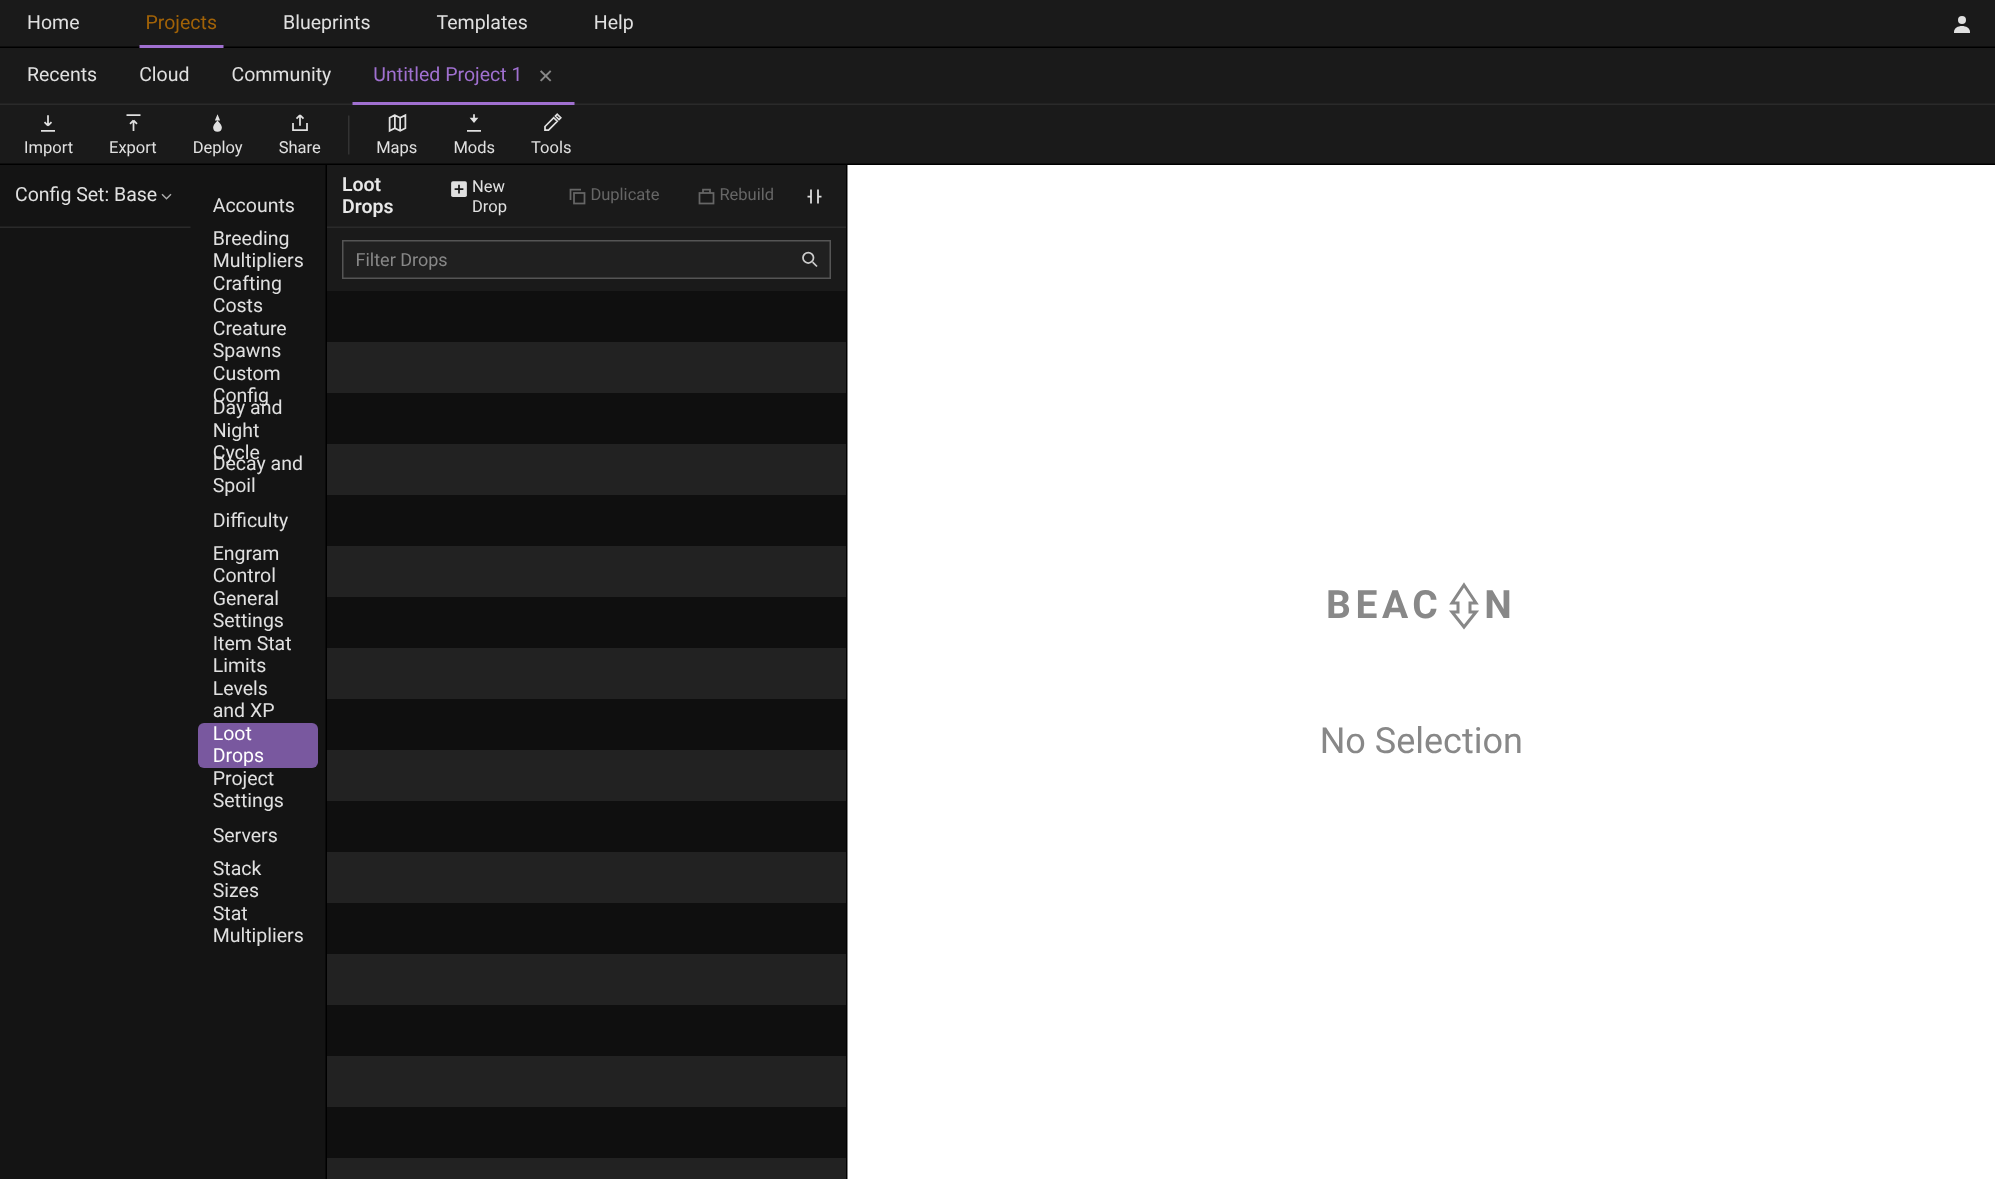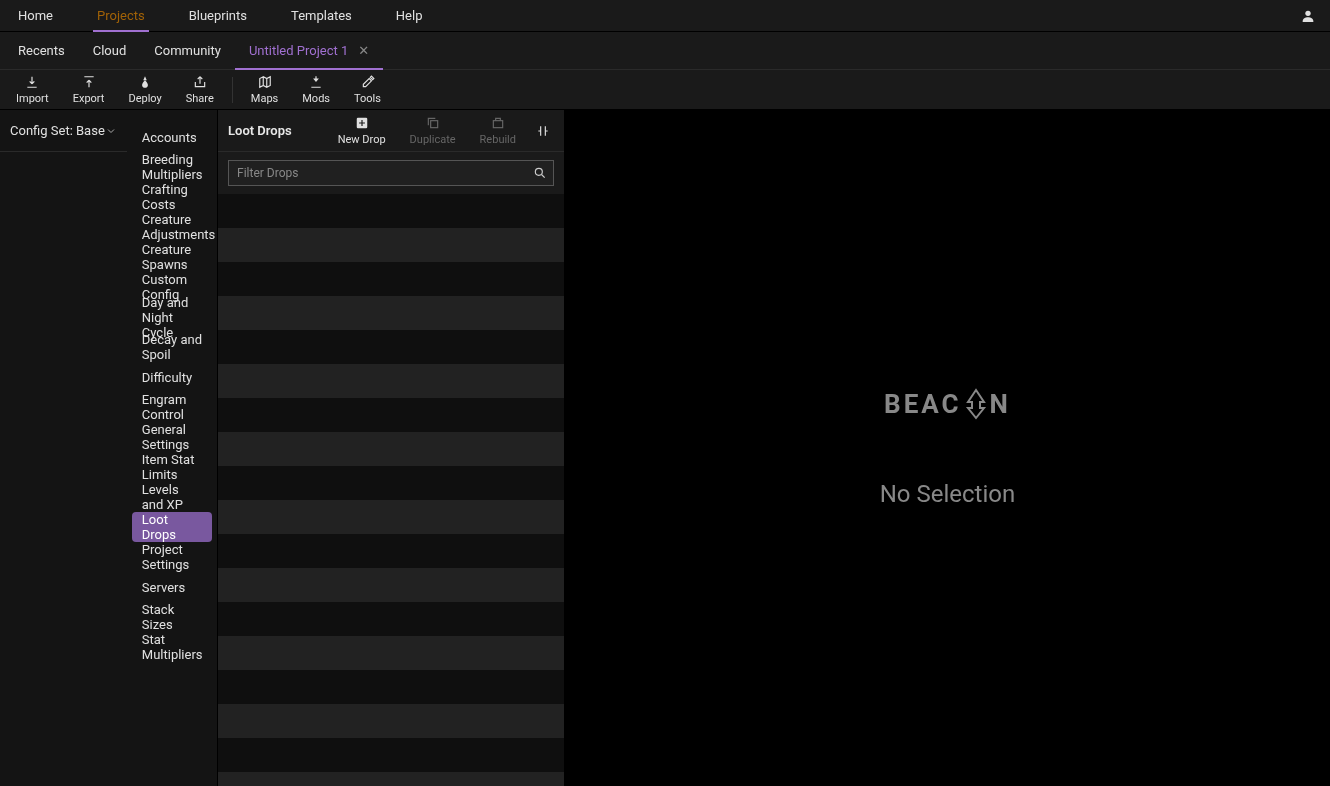--- a/index.html
+++ b/index.html
@@ -190,22 +190,22 @@
   border-bottom: 1px solid #2a2a2a;
   gap: 8px;
 }
 .middle-header .title {
   font-weight: 600;
   color: #e8e8e8;
   margin-right: auto;
 }
 .middle-header .mini-btn {
   display: flex;
-  flex-direction: column;
-  align-items: center;
+  flex-direction: row;
+  align-items: flex-start;
   cursor: pointer;
   padding: 0 8px;
   gap: 2px;
 }
 .middle-header .mini-btn.disabled {
   color: #666;
   cursor: default;
 }
 .middle-header .mini-btn .icon {
   height: 16px;
@@ -259,21 +259,21 @@
   height: 34px;
   background: #0f0f0f;
 }
 .drops-list .drop-row:nth-child(even) {
   background: #222;
 }
 
 
 .detail-panel {
   flex: 1;
-  background: #000000;
+  background: #ffffff;
   display: flex;
   flex-direction: column;
   align-items: center;
   justify-content: center;
   gap: 60px;
 }
 .logo-area {
   display: flex;
   align-items: center;
   gap: 2px;
@@ -386,21 +386,20 @@
       <span class="chevron">
         <svg width="12" height="12" viewBox="0 0 24 24" fill="none" stroke="currentColor" stroke-width="2">
             <path d="M6 9l6 6 6-6"></path>
           </svg>
       </span>
     </div>
     <div class="sidebar-categories">
         <div class="cat-item">Accounts</div>
         <div class="cat-item">Breeding Multipliers</div>
         <div class="cat-item">Crafting Costs</div>
-        <div class="cat-item">Creature Adjustments</div>
         <div class="cat-item">Creature Spawns</div>
         <div class="cat-item">Custom Config</div>
         <div class="cat-item">Day and Night Cycle</div>
         <div class="cat-item">Decay and Spoil</div>
         <div class="cat-item">Difficulty</div>
         <div class="cat-item">Engram Control</div>
         <div class="cat-item">General Settings</div>
         <div class="cat-item">Item Stat Limits</div>
         <div class="cat-item">Levels and XP</div>
         <div class="cat-item selected">Loot Drops</div>

